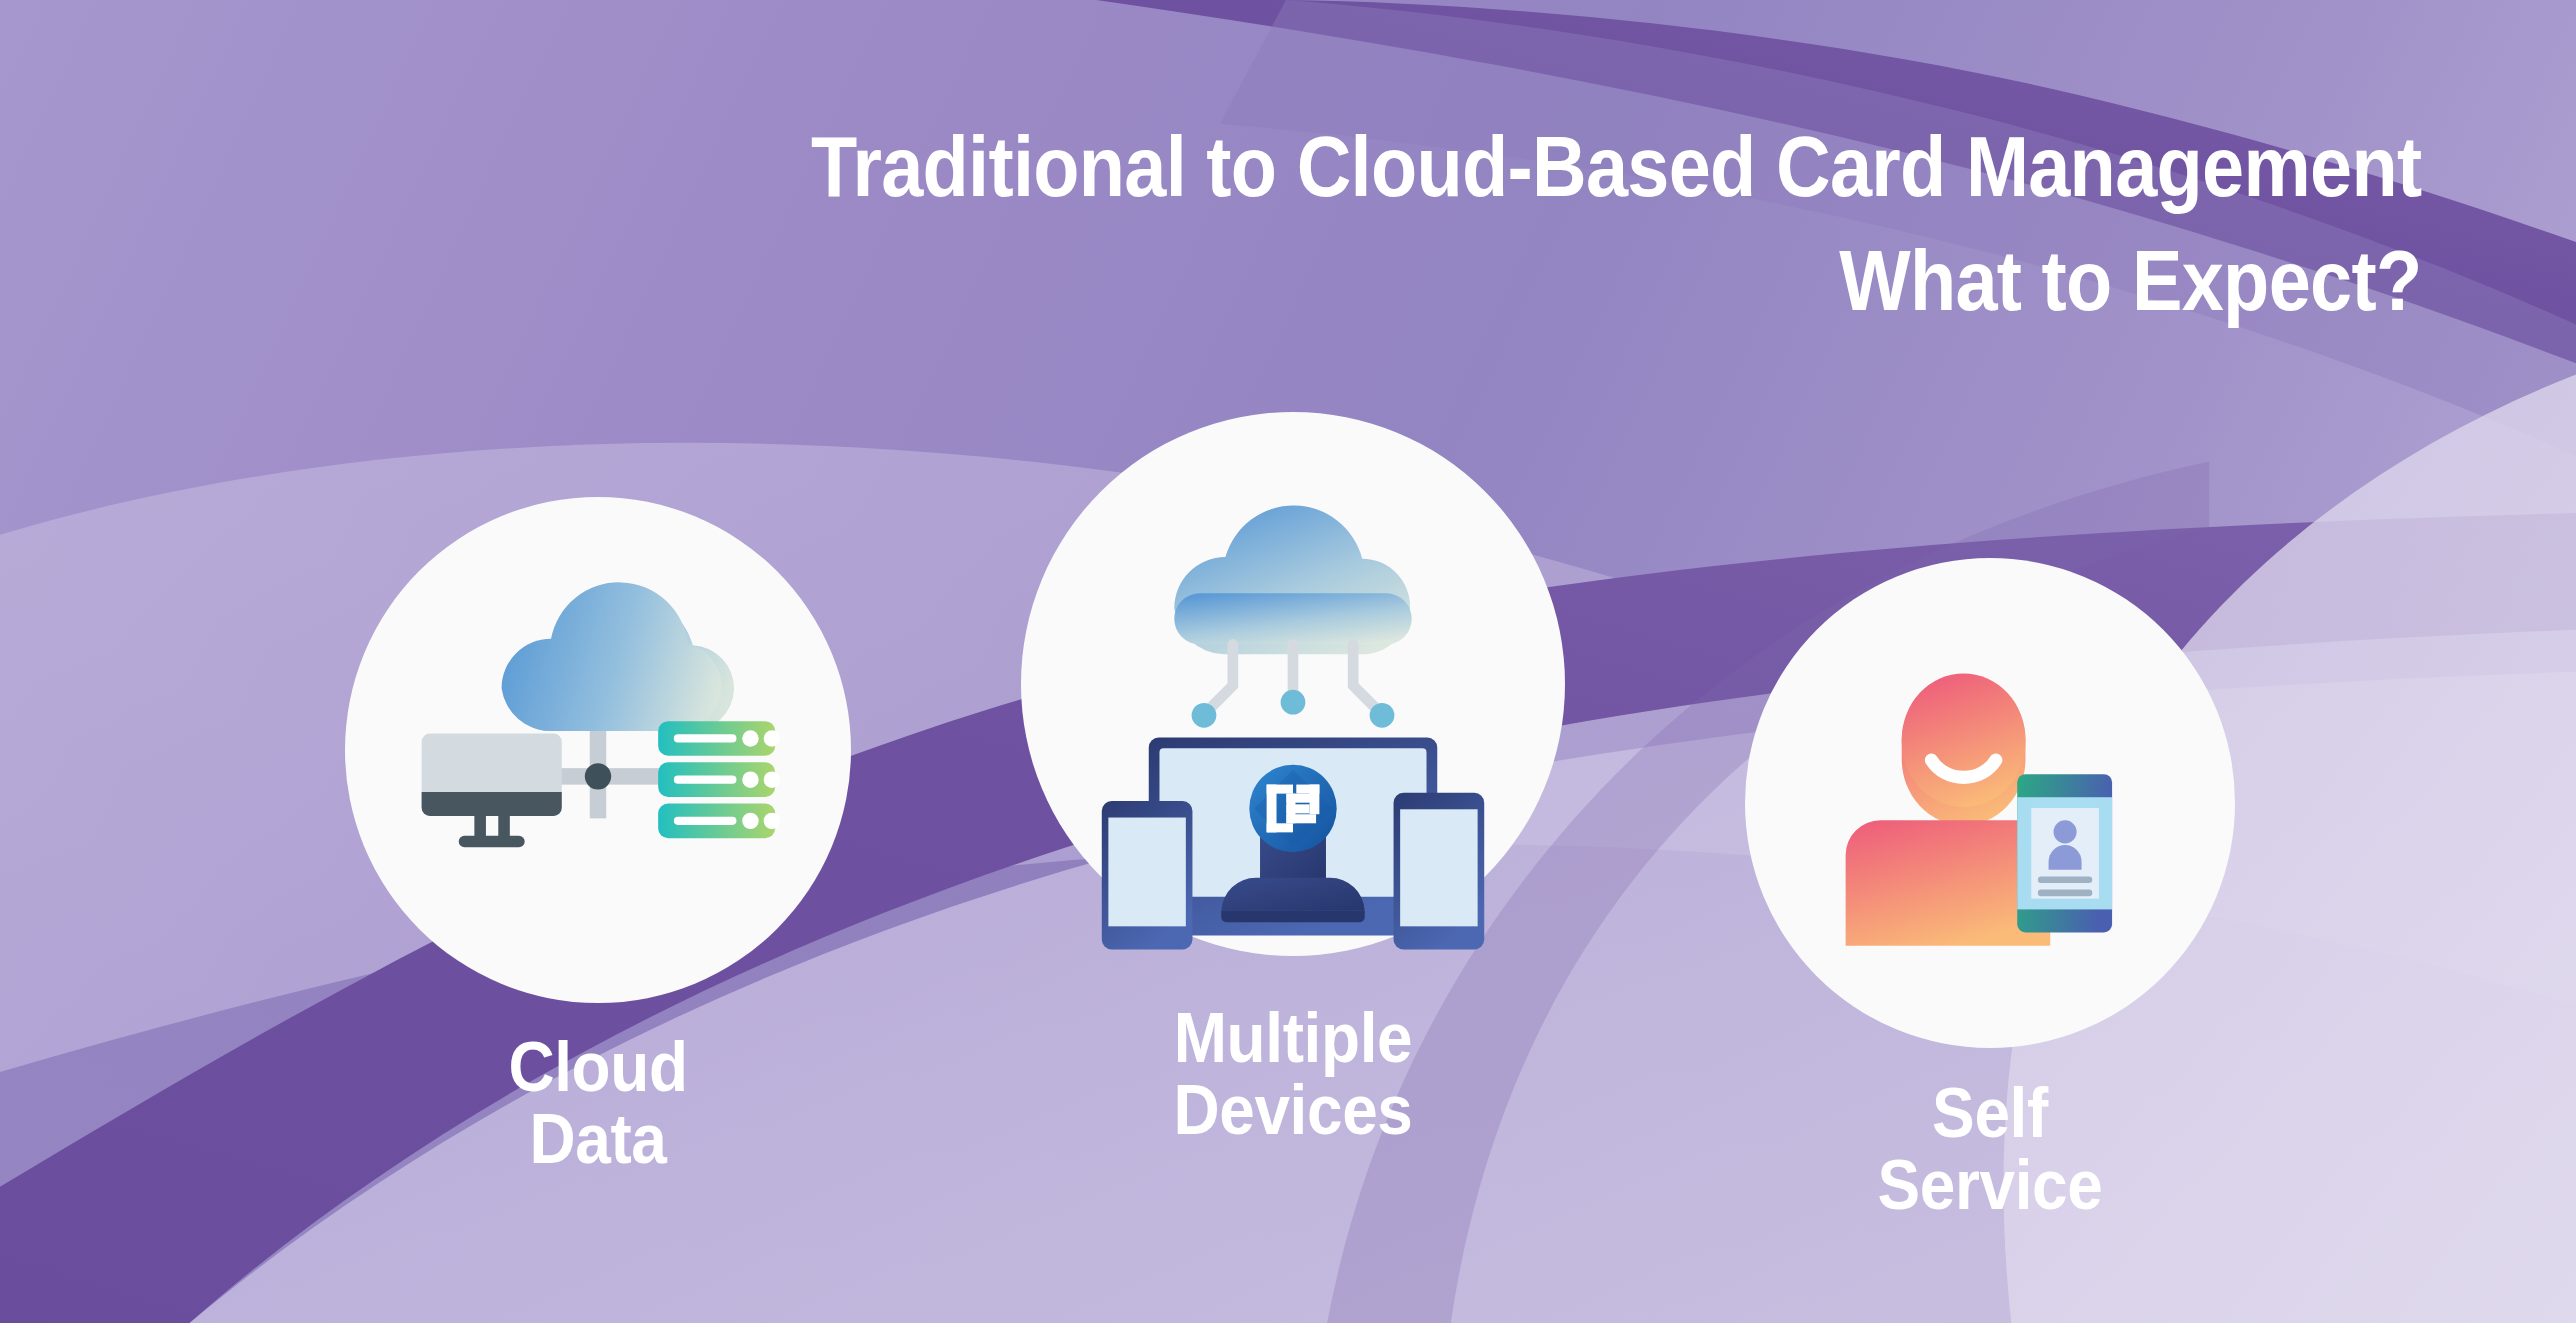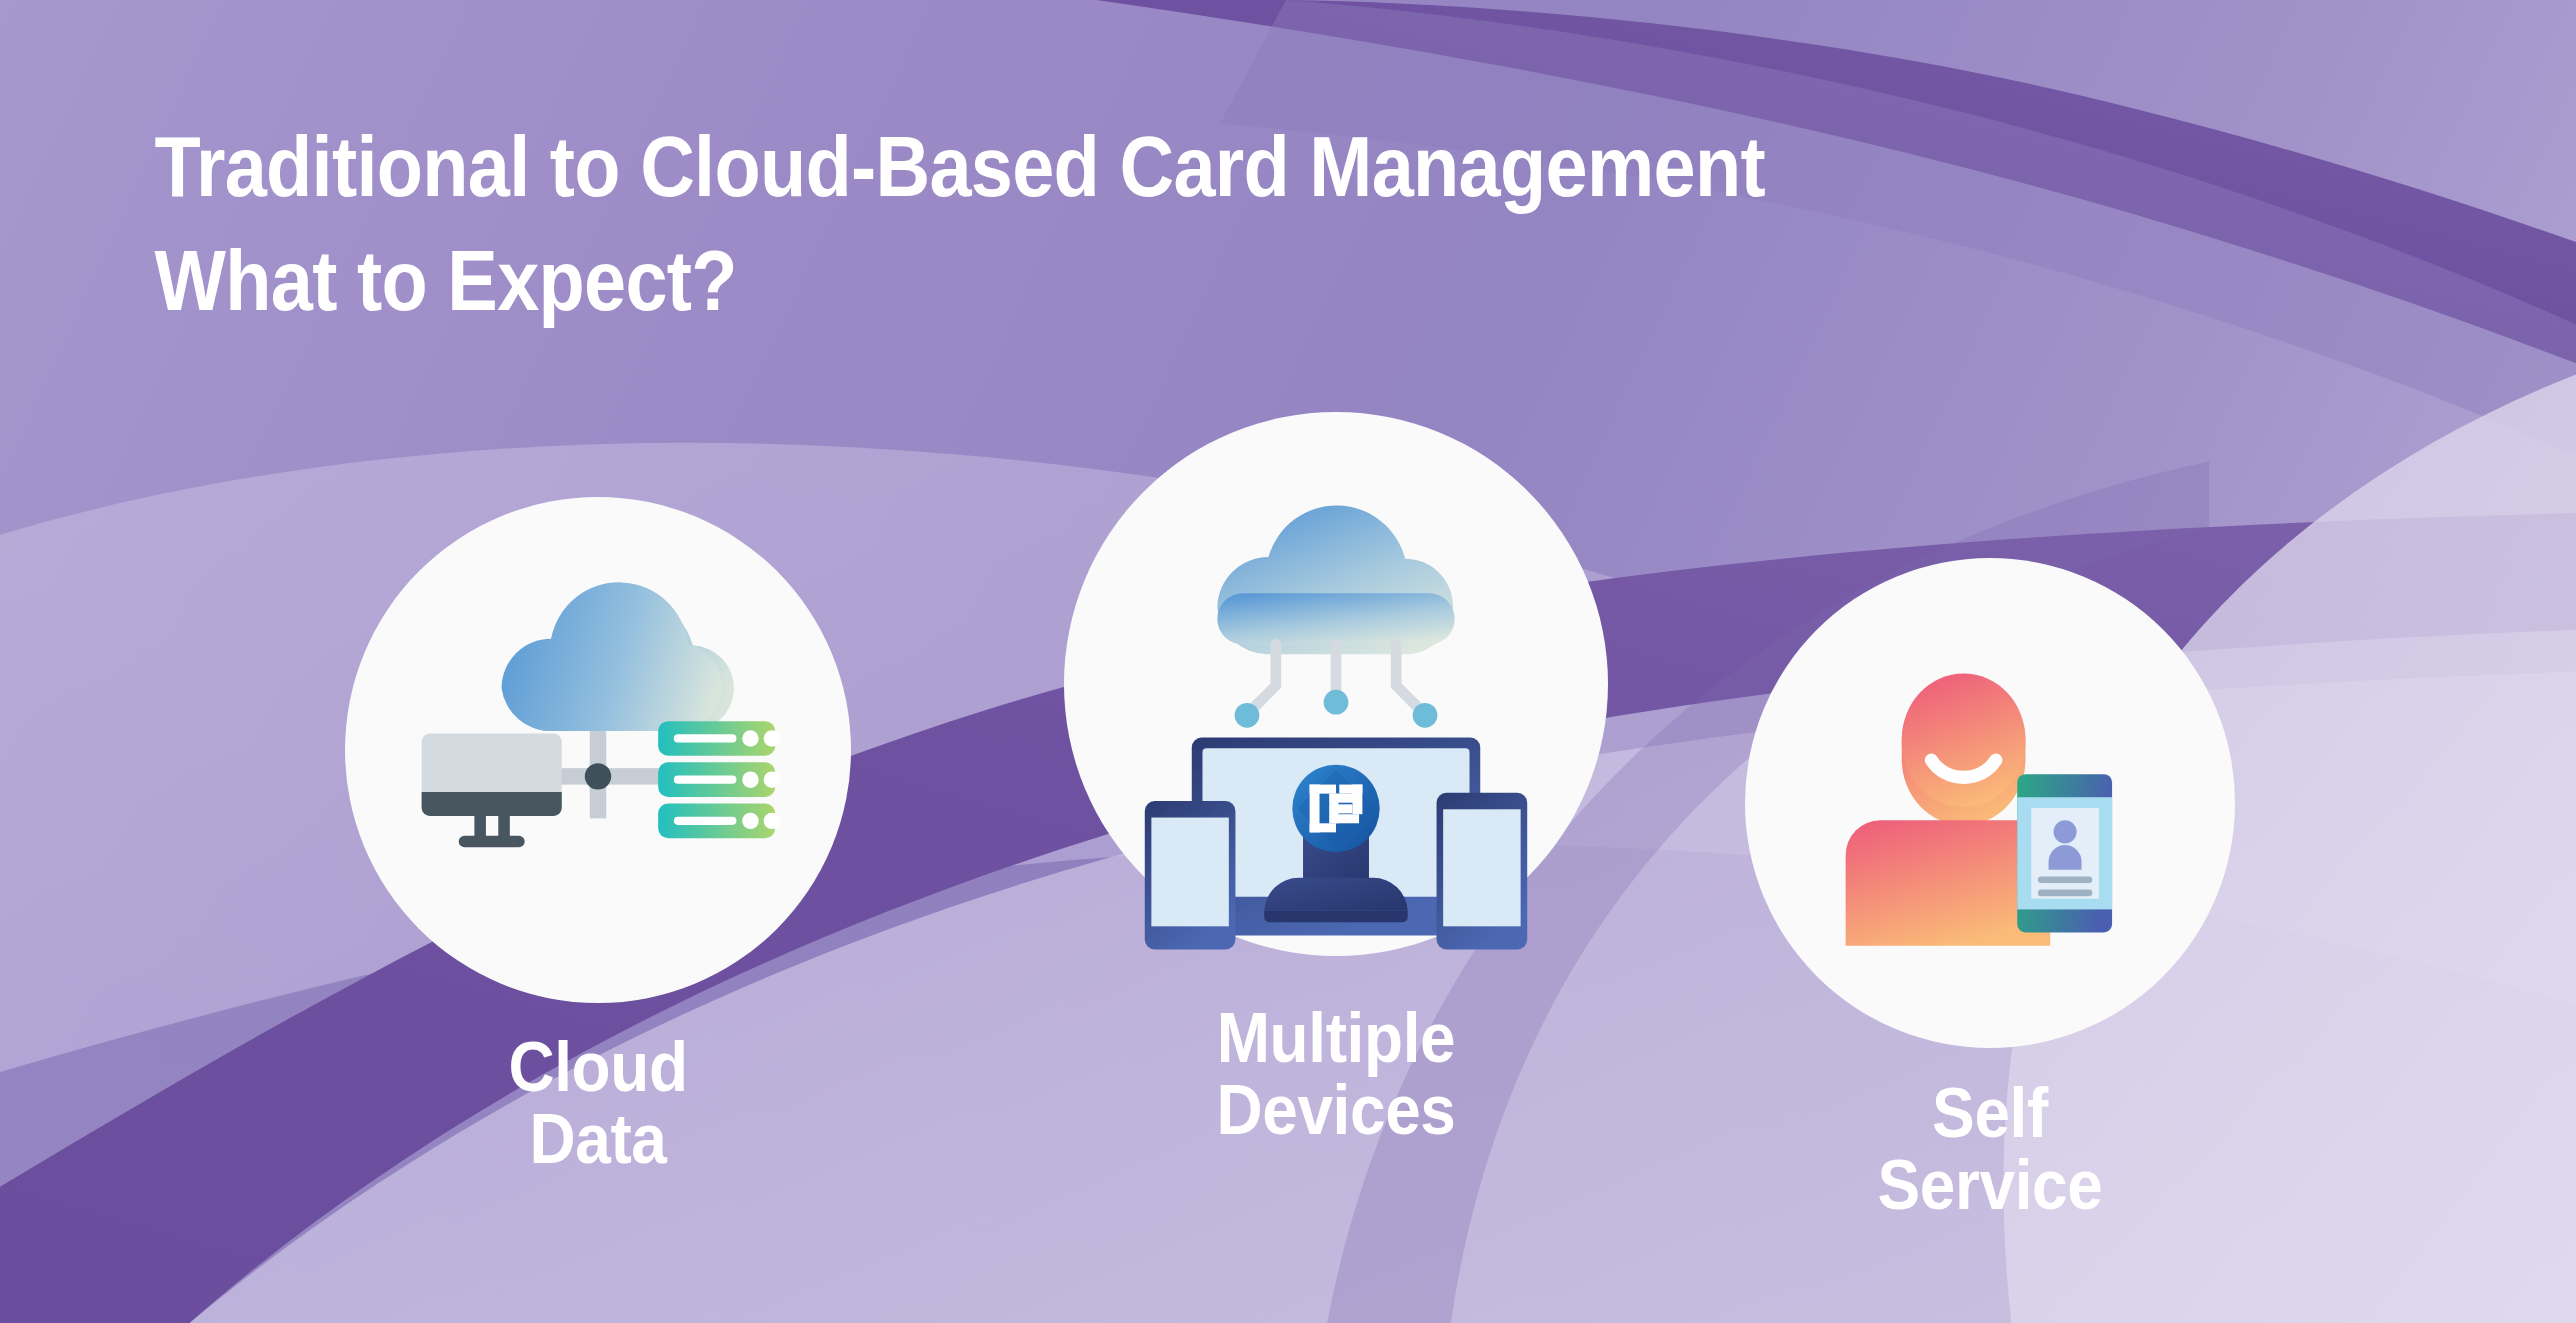--- a/index.html
+++ b/index.html
@@ -13,21 +13,21 @@
   
   .bg-base{
     position:absolute;inset:0;
     background:linear-gradient(115deg,#A697CE 0%,#9C8AC6 28%,#9385C2 52%,#A192C9 74%,#BBAFDA 100%);
   }
   .bg-svg{position:absolute;inset:0;width:2576px;height:1323px;}
 
   
   .title-block{
     position:absolute;left:0;top:109px;width:2576px;
-    text-align:left;pointer-events:none;
+    text-align:right;pointer-events:none;
   }
   .title-line{
     color:#FFFFFF;
     font-family:"Liberation Sans", sans-serif;
     font-weight:bold;
     font-size:86px;
     line-height:1.33;
     letter-spacing:-0.8px;
     transform:scaleX(.88);
     transform-origin:center;
@@ -54,21 +54,21 @@
     transform-origin:center top;
     white-space:pre-line;
   }
 
   
   #feature-cloud-data{left:345px;top:497px;width:506px;height:506px;}
   #feature-cloud-data .circle{width:506px;height:506px;}
   #feature-cloud-data .caption{top:534px;font-size:71px;}
 
   
-  #feature-multiple-devices{left:1064px;top:412px;width:544px;height:544px;}
+  #feature-multiple-devices{left:1021px;top:412px;width:544px;height:544px;}
   #feature-multiple-devices .circle{width:544px;height:544px;}
   #feature-multiple-devices .caption{top:590px;font-size:71px;}
 
   
   #feature-self-service{left:1745px;top:558px;width:490px;height:490px;}
   #feature-self-service .circle{width:490px;height:490px;}
   #feature-self-service .caption{top:519px;font-size:71px;}
 
   .icon-svg{position:absolute;left:0;top:0;width:100%;height:100%;}
 </style>

